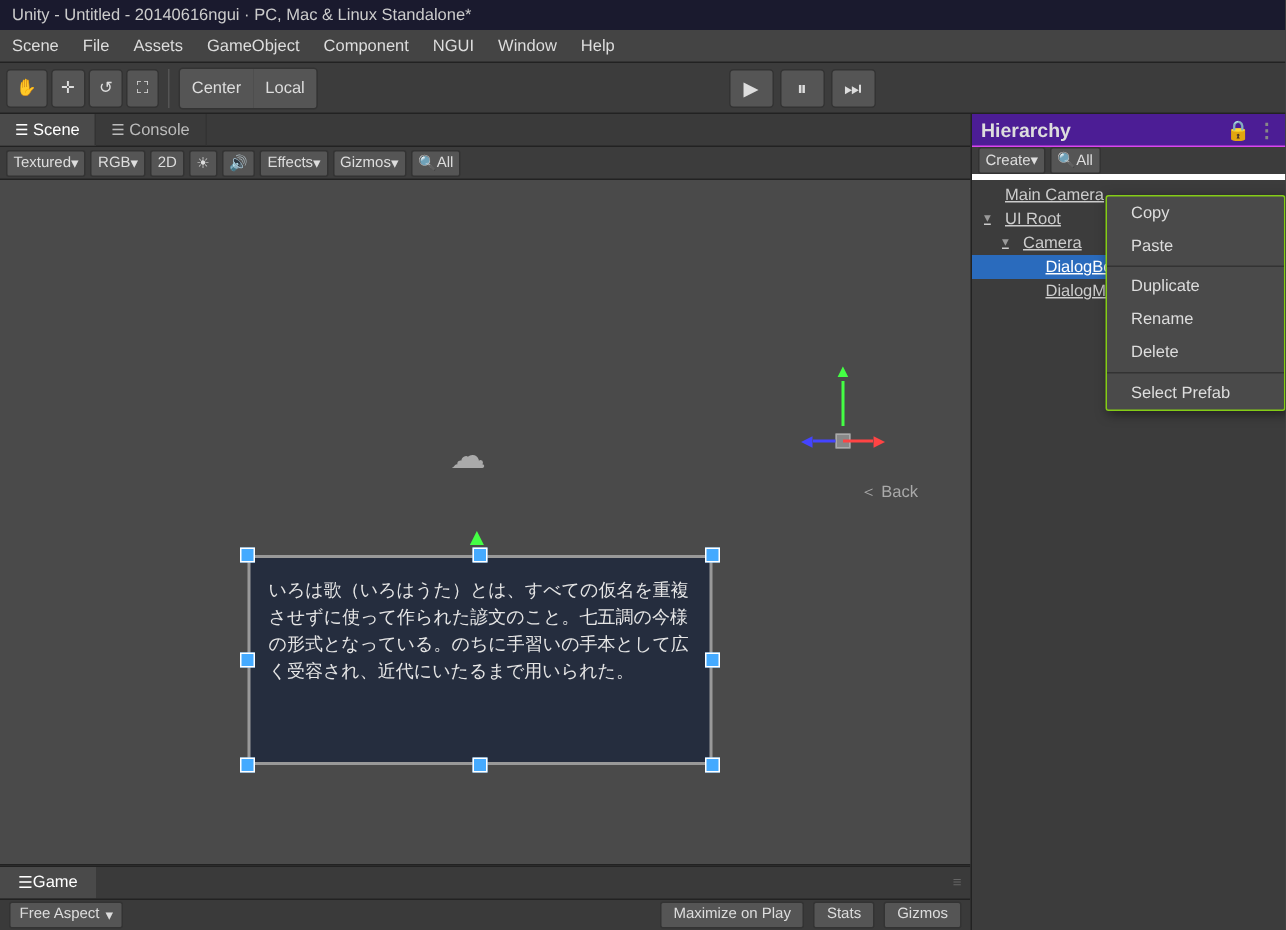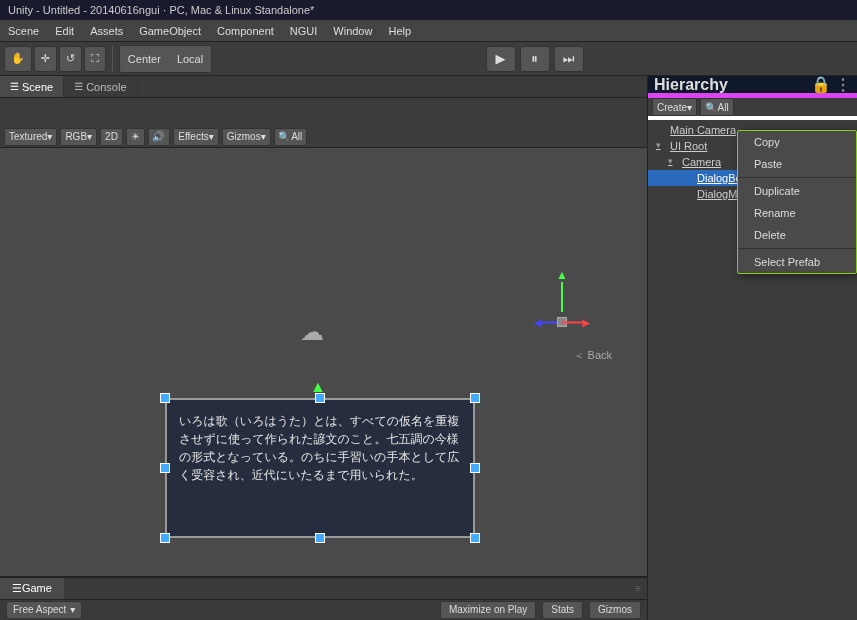--- a/index.html
+++ b/index.html
@@ -109,21 +109,20 @@
 
     
     #scene-toolbar {
       background: #3c3c3c;
       height: 22px;
       display: flex;
       align-items: center;
       padding: 0 4px;
       gap: 3px;
       border-bottom: 1px solid #222;
-      margin-top: 28px;
     }
     .scene-tool-select {
       background: #555;
       border: 1px solid #333;
       color: #ddd;
       font-size: 10px;
       height: 18px;
       padding: 0 4px;
       display: flex;
       align-items: center;
@@ -153,27 +152,27 @@
 
     
     #hierarchy-panel {
       width: 210px;
       background: #3c3c3c;
       border-left: 1px solid #222;
       display: flex;
       flex-direction: column;
     }
     #hierarchy-header {
-      background: #0f172a;
+      background: #4c1d95;
       height: 22px;
       display: flex;
       align-items: center;
       padding: 0 6px;
-      border-bottom: 5px solid #d946ef;
-      font-size: 16px;
+      border-bottom: 1px solid #d946ef;
+      font-size: 13px;
       font-weight: bold;
       color: #ddd;
     }
     #hierarchy-toolbar {
       background: #3c3c3c;
       height: 22px;
       display: flex;
       align-items: center;
       padding: 0 4px;
       gap: 3px;
@@ -371,21 +370,21 @@
 <body>
 
 <div id="app">
 
   <div id="title-bar">
     <span>Unity - Untitled - 20140616ngui · PC, Mac &amp; Linux Standalone*</span>
   </div>
 
   <div id="menu-bar">
     <div class="menu-item">Scene</div>
-    <div class="menu-item">Edit</div>
+    <div class="menu-item">File</div>
     <div class="menu-item">Assets</div>
     <div class="menu-item">GameObject</div>
     <div class="menu-item">Component</div>
     <div class="menu-item">NGUI</div>
     <div class="menu-item">Window</div>
     <div class="menu-item">Help</div>
   </div>
 
   <div id="toolbar">
     <div class="tool-btn-group">

